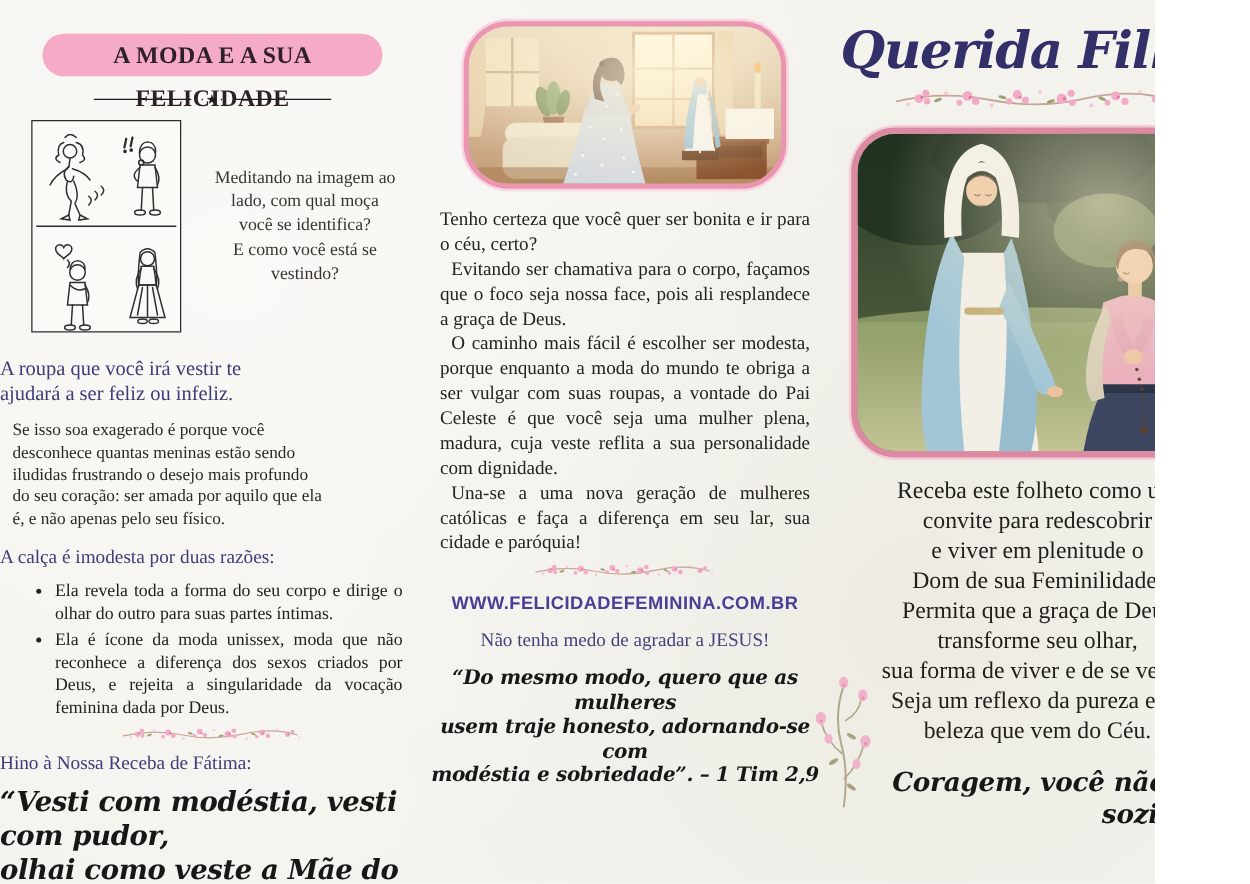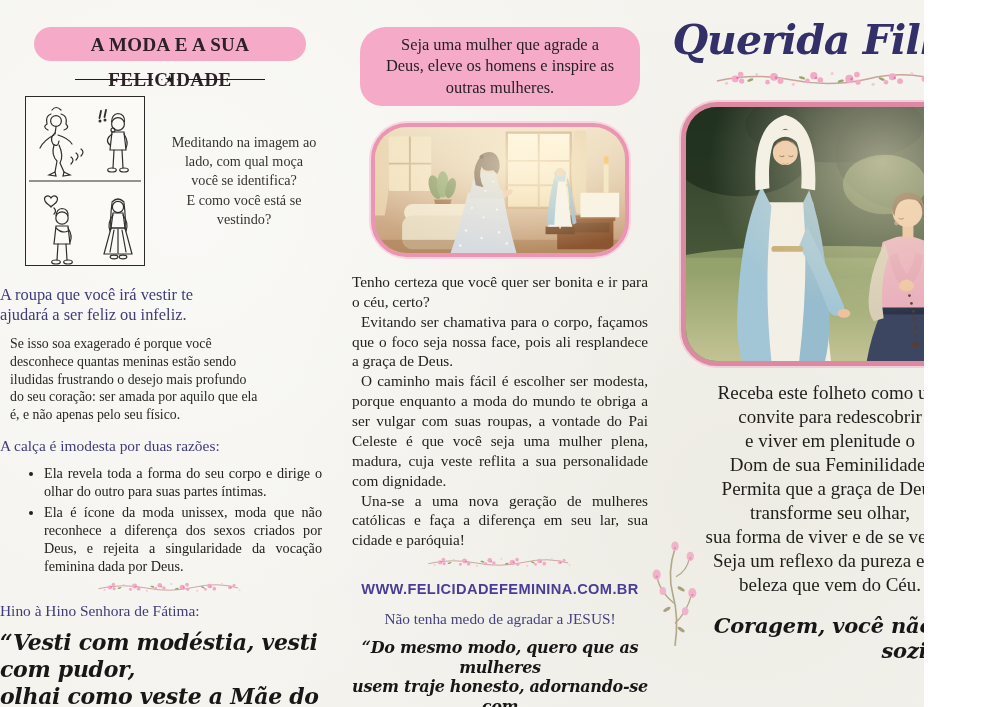--- a/index.html
+++ b/index.html
@@ -258,29 +258,26 @@
 
     <ul class="reasons">
       <li>Ela revela toda a forma do seu corpo e dirige o olhar do outro para suas partes íntimas.</li>
       <li>Ela é ícone da moda unissex, moda que não reconhece a diferença dos sexos criados por Deus, e rejeita a singularidade da vocação feminina dada por Deus.</li>
     </ul>
 
     <svg class="sprig" width="150" height="18" viewBox="0 0 220 26">
         <use href="#sym-garland"></use>
       </svg>
 
-    <h3 class="navy c h3">Hino à Hino Senhora de Fátima:</h3>
+    <h3 class="navy c h3">Hino à Nossa Receba de Fátima:</h3>
     <p class="script quote-left pre">“Vesti com modéstia, vesti com pudor,
 olhai como veste a Mãe do Senhor”.</p>
   </section>
 
   <section class="col col-mid">
-    <div class="banner pre">Seja uma mulher que agrade a
-Deus, eleve os homens e inspire as
-outras mulheres.</div>
 
     <div class="photo photo-mid">
       <svg viewBox="0 0 258 134" preserveAspectRatio="none">
         <defs>
           <linearGradient id="mg-room" x1="0" y1="0" x2="0" y2="1">
             <stop offset="0" stop-color="#ecdcc0"></stop>
               <stop offset="1" stop-color="#c49c76"></stop>
           </linearGradient>
           <linearGradient id="mg-win" x1="0" y1="0" x2="0" y2="1">
             <stop offset="0" stop-color="#fff8e2"></stop>

